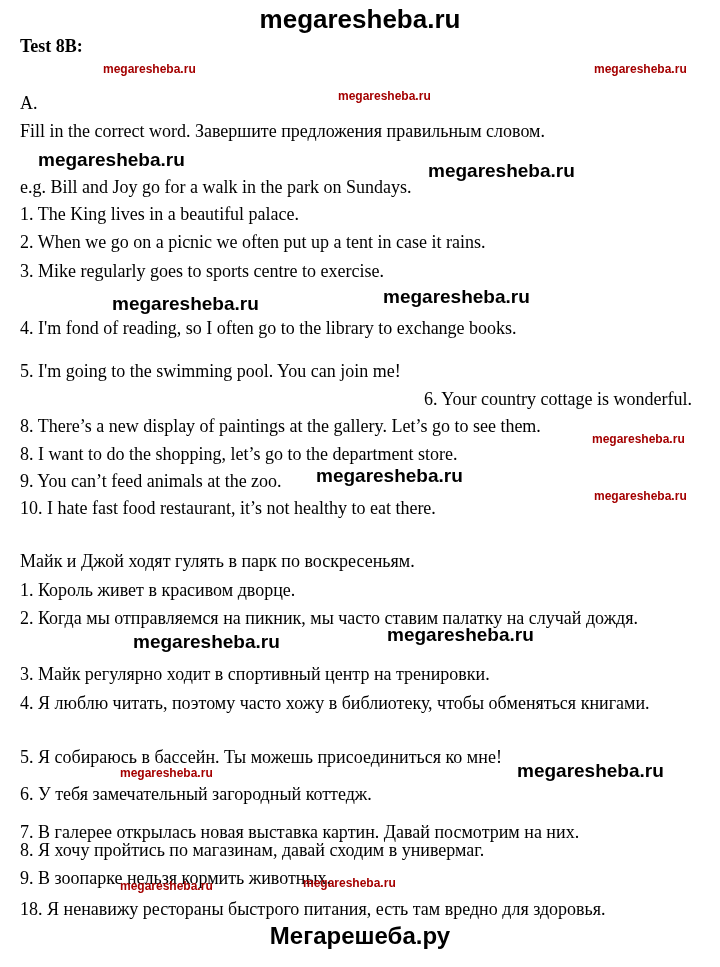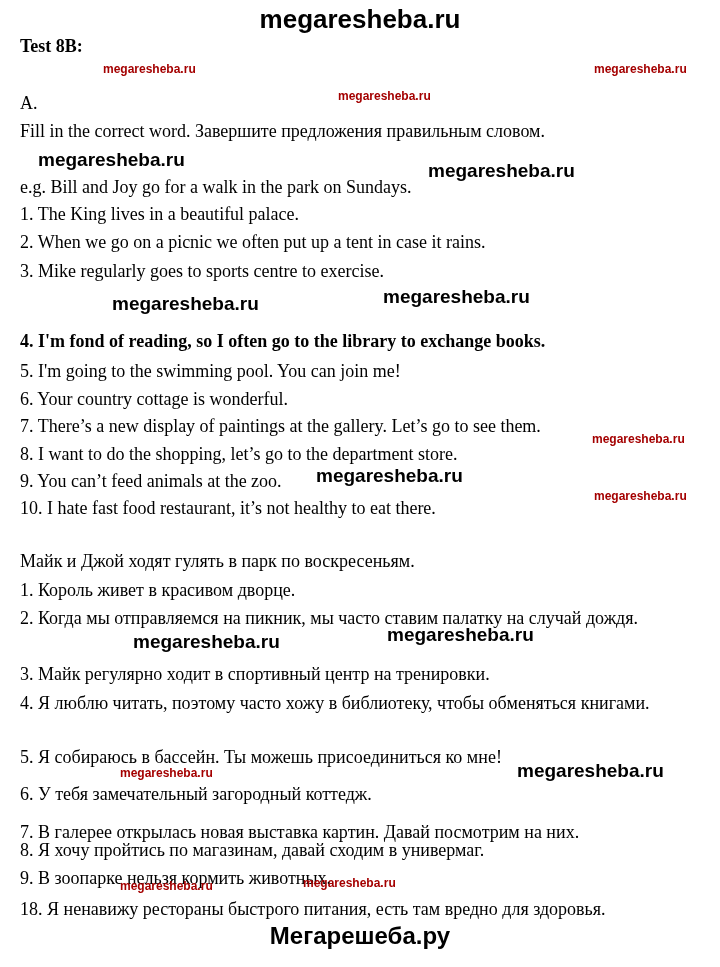--- a/index.html
+++ b/index.html
@@ -23,21 +23,21 @@
     position:absolute; left:20px; width:672px;
     font-size:18px; line-height:27px; white-space:normal;
   }
 
   .t-test  { top:33px;  font-weight:bold; }
   .t-a     { top:90px;  }
   .t-instr { top:118px; }
   .t-ex    { top:174px; }
 
   .t-e1 { top:201px; } .t-e2 { top:229px; } .t-e3 { top:258px; }
-  .t-e4 { top:328px;font-weight:bold; } .t-e5 { top:358px; } .t-e6 { top:386px; }
+  .t-e4 { top:315px; } .t-e5 { top:358px; } .t-e6 { top:386px;text-align:right; }
   .t-e7 { top:413px; } .t-e8 { top:441px; } .t-e9 { top:468px; }
   .t-e10{ top:495px; }
 
   .t-ri { top:548px; }
   .t-r1 { top:577px; } .t-r2 { top:605px; } .t-r3 { top:661px; }
   .t-r4 { top:690px; } .t-r5 { top:744px; } .t-r6 { top:781px; }
   .t-r7 { top:809px;margin-top:10px; } .t-r8 { top:837px; } .t-r9 { top:865px; }
   .t-r10{ top:896px; }
 
   .wm-red {
@@ -69,21 +69,21 @@
   <div class="txt t-a">A.</div>
   <div class="txt t-instr">Fill in the correct word. Завершите предложения правильным словом.</div>
   <div class="txt t-ex">e.g. Bill and Joy go for a walk in the park on Sundays.</div>
 
   <div class="txt t-e1">1. The King lives in a beautiful palace.</div>
   <div class="txt t-e2">2. When we go on a picnic we often put up a tent in case it rains.</div>
   <div class="txt t-e3">3. Mike regularly goes to sports centre to exercise.</div>
   <div class="txt t-e4">4. I'm fond of reading, so I often go to the library to exchange books.</div>
   <div class="txt t-e5">5. I'm going to the swimming pool. You can join me!</div>
   <div class="txt t-e6">6. Your country cottage is wonderful.</div>
-  <div class="txt t-e7">7. There’s a new display of paintings at the gallery. Let’s go to see them.</div>
+  <div class="txt t-e7">8. There’s a new display of paintings at the gallery. Let’s go to see them.</div>
   <div class="txt t-e8">8. I want to do the shopping, let’s go to the department store.</div>
   <div class="txt t-e9">9. You can’t feed animals at the zoo.</div>
   <div class="txt t-e10">10. I hate fast food restaurant, it’s not healthy to eat there.</div>
 
   <div class="txt t-ri">Майк и Джой ходят гулять в парк по воскресеньям.</div>
   <div class="txt t-r1">1. Король живет в красивом дворце.</div>
   <div class="txt t-r2">2. Когда мы отправляемся на пикник, мы часто ставим палатку на случай дождя.</div>
   <div class="txt t-r3">3. Майк регулярно ходит в спортивный центр на тренировки.</div>
   <div class="txt t-r4">4. Я люблю читать, поэтому часто хожу в библиотеку, чтобы обменяться книгами.</div>
   <div class="txt t-r5">5. Я собираюсь в бассейн. Ты можешь присоединиться ко мне!</div>

